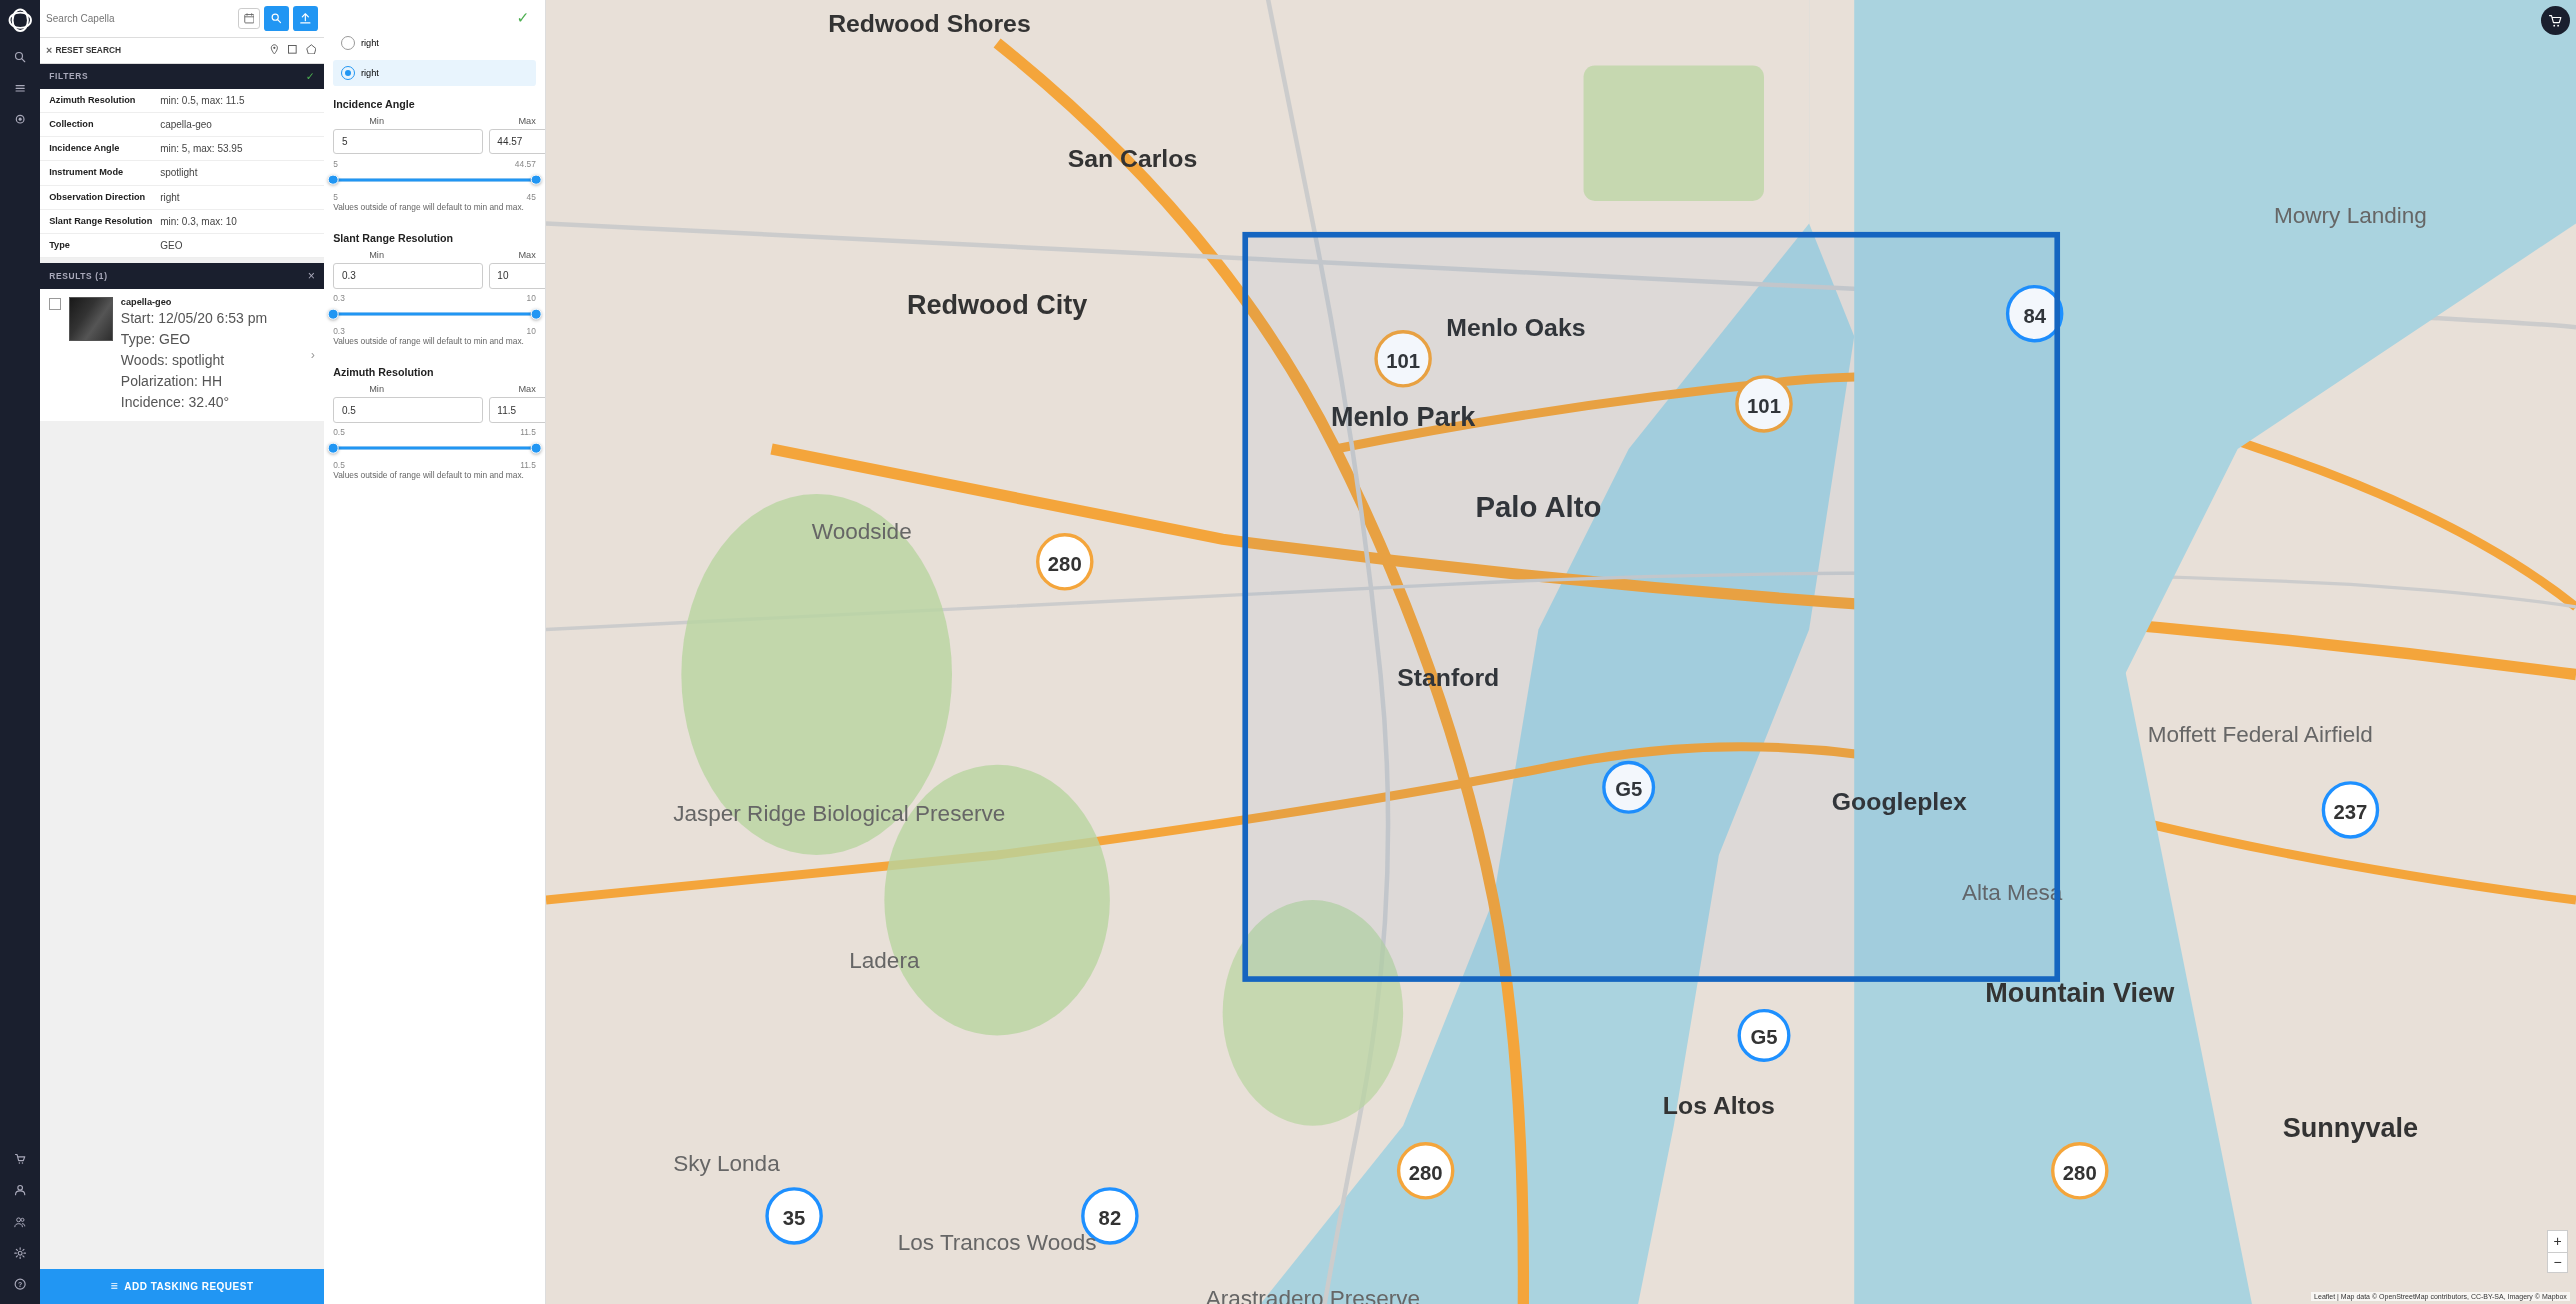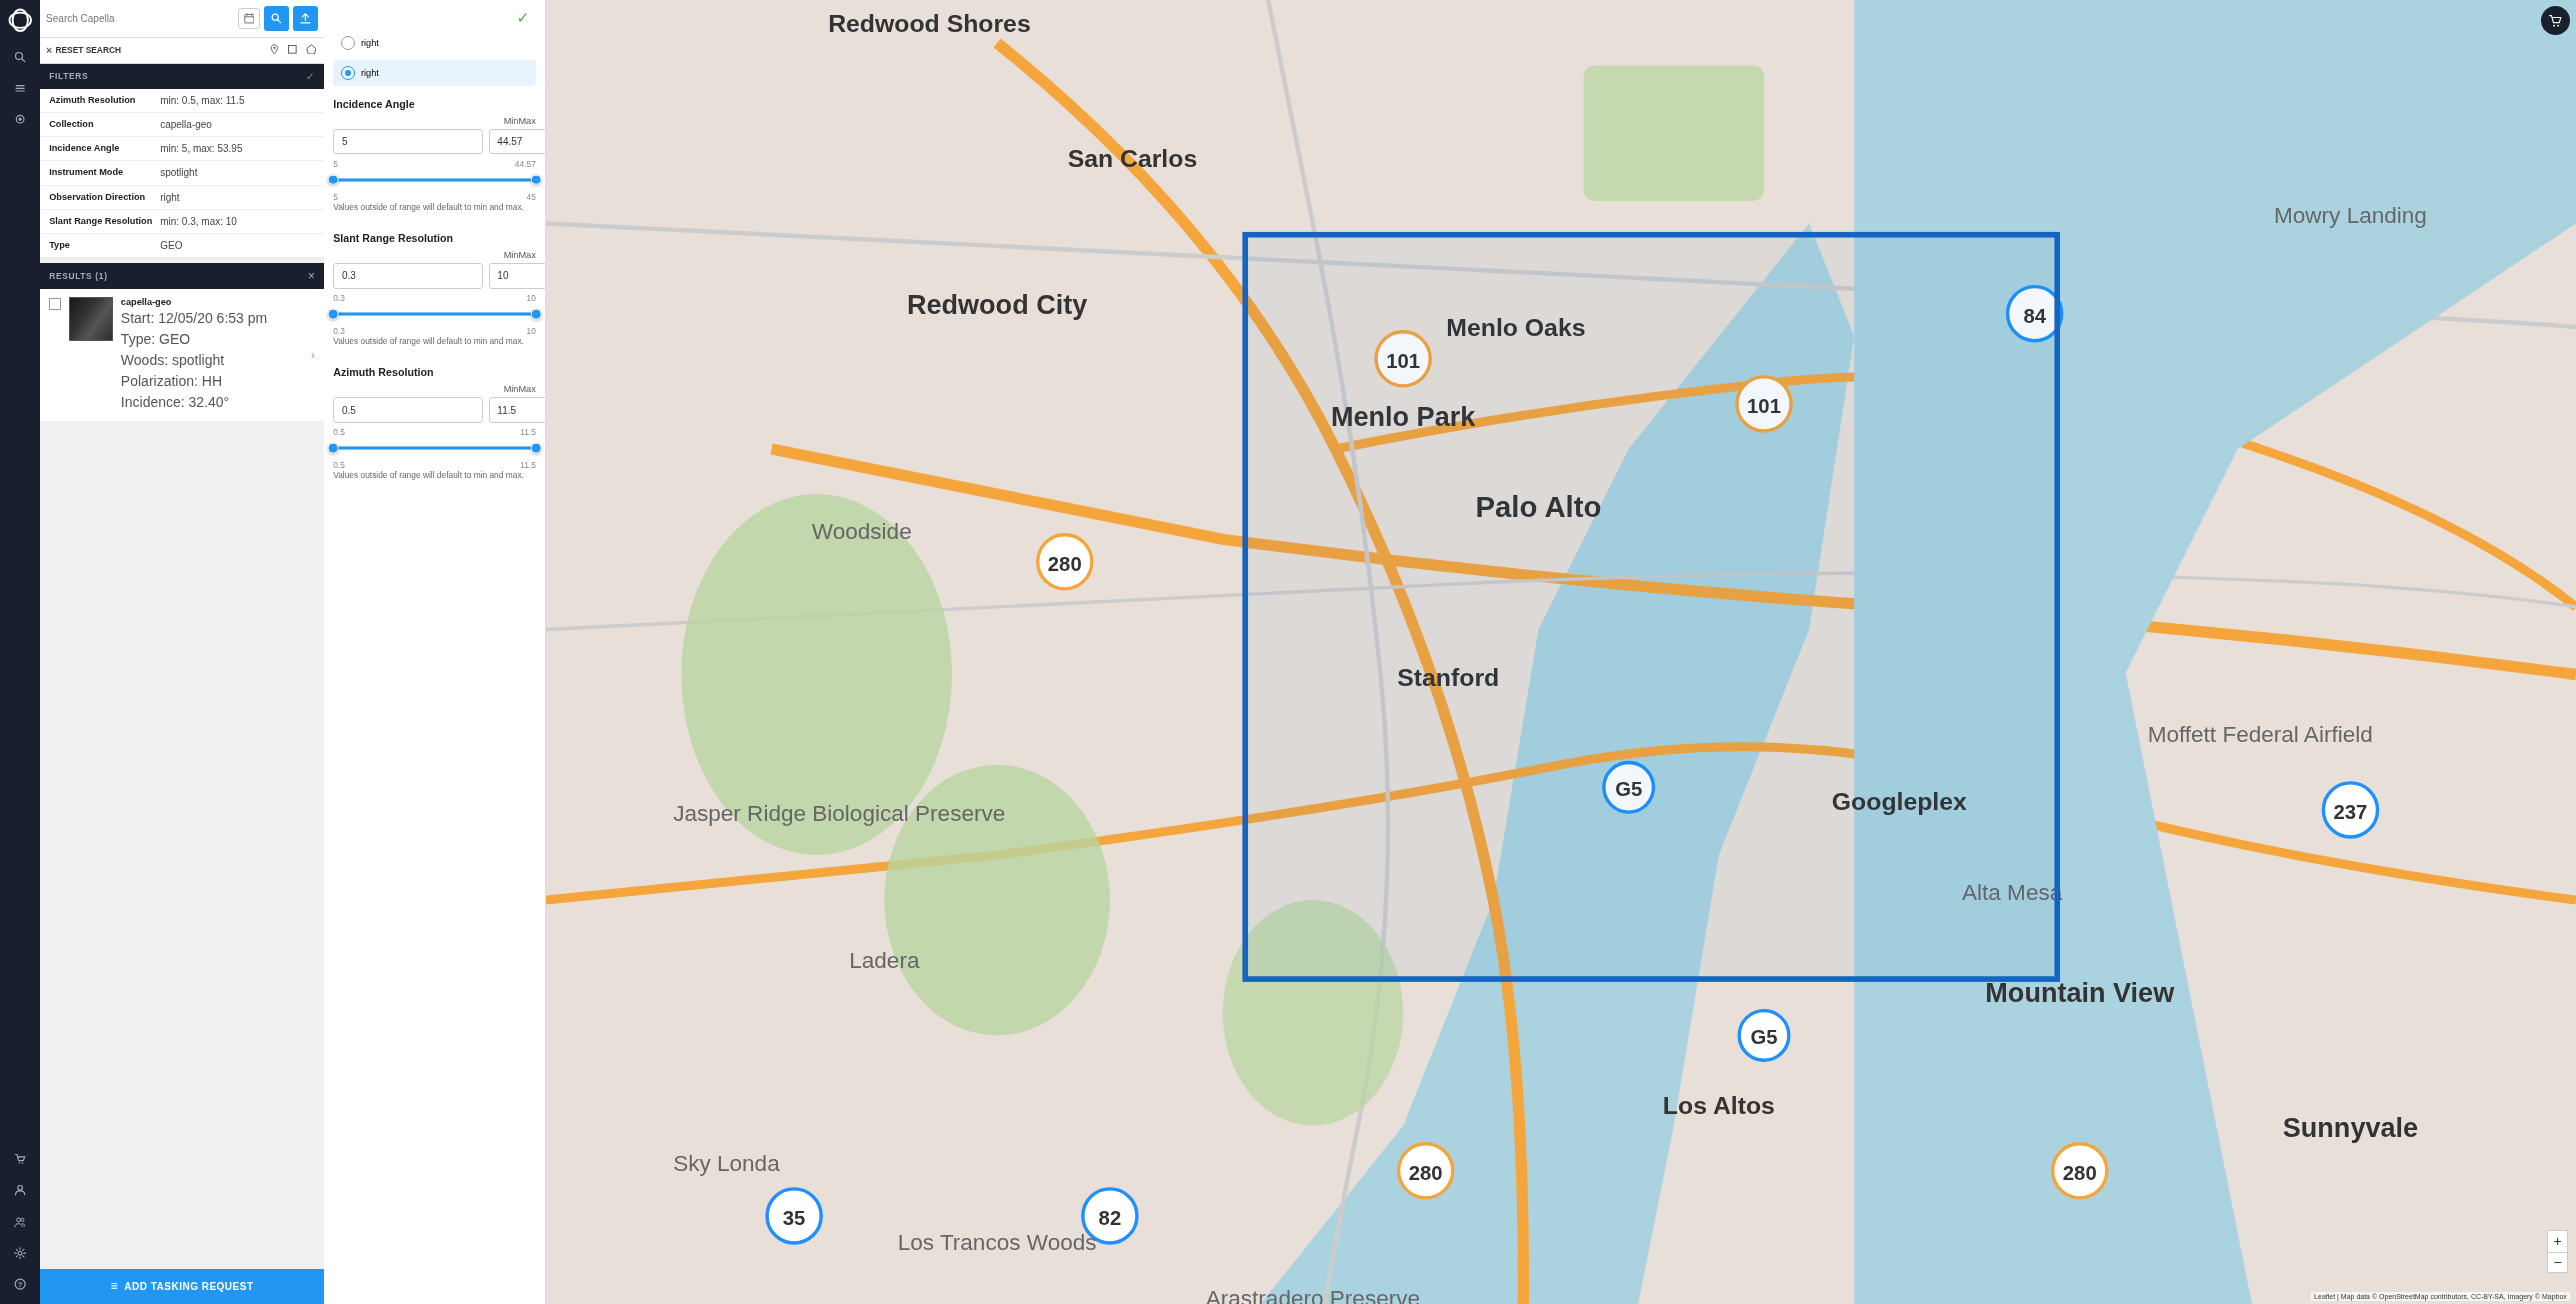--- a/index.html
+++ b/index.html
@@ -395,24 +395,25 @@
     }
 
     
     .map-svg {
       width: 100%; height: 100%;
     }
 
     
     .range-label-row {
       display: flex;
-      justify-content: flex-end;
+      justify-content: space-between;
       font-size: 9.2px;
       color: #555;
       margin-bottom: 3.1px;
+      margin-left: 36px;
     }
   </style>
 </head>
 <body>
 
 <div class="sidebar-icons">
 
   <div class="logo-area">
     <svg width="24.5" height="24.5" viewBox="0 0 32 32">
       <ellipse cx="16" cy="16" rx="10" ry="14" fill="none" stroke="#fff" stroke-width="2.5"></ellipse>

